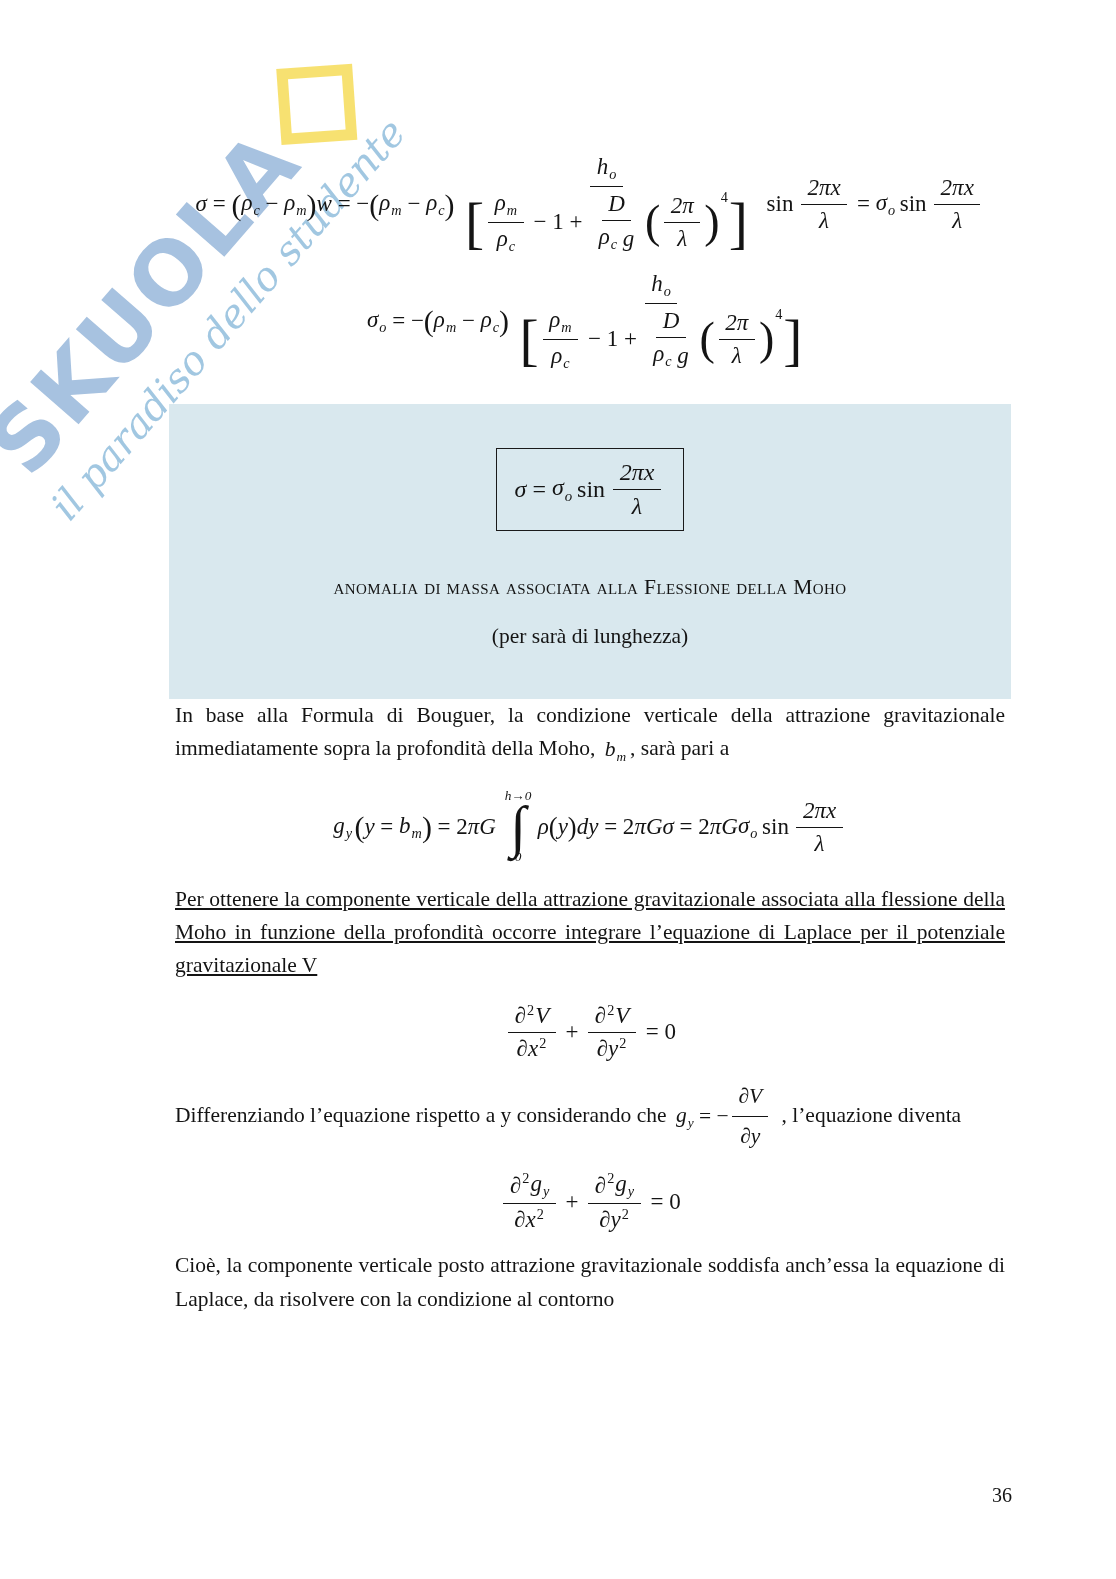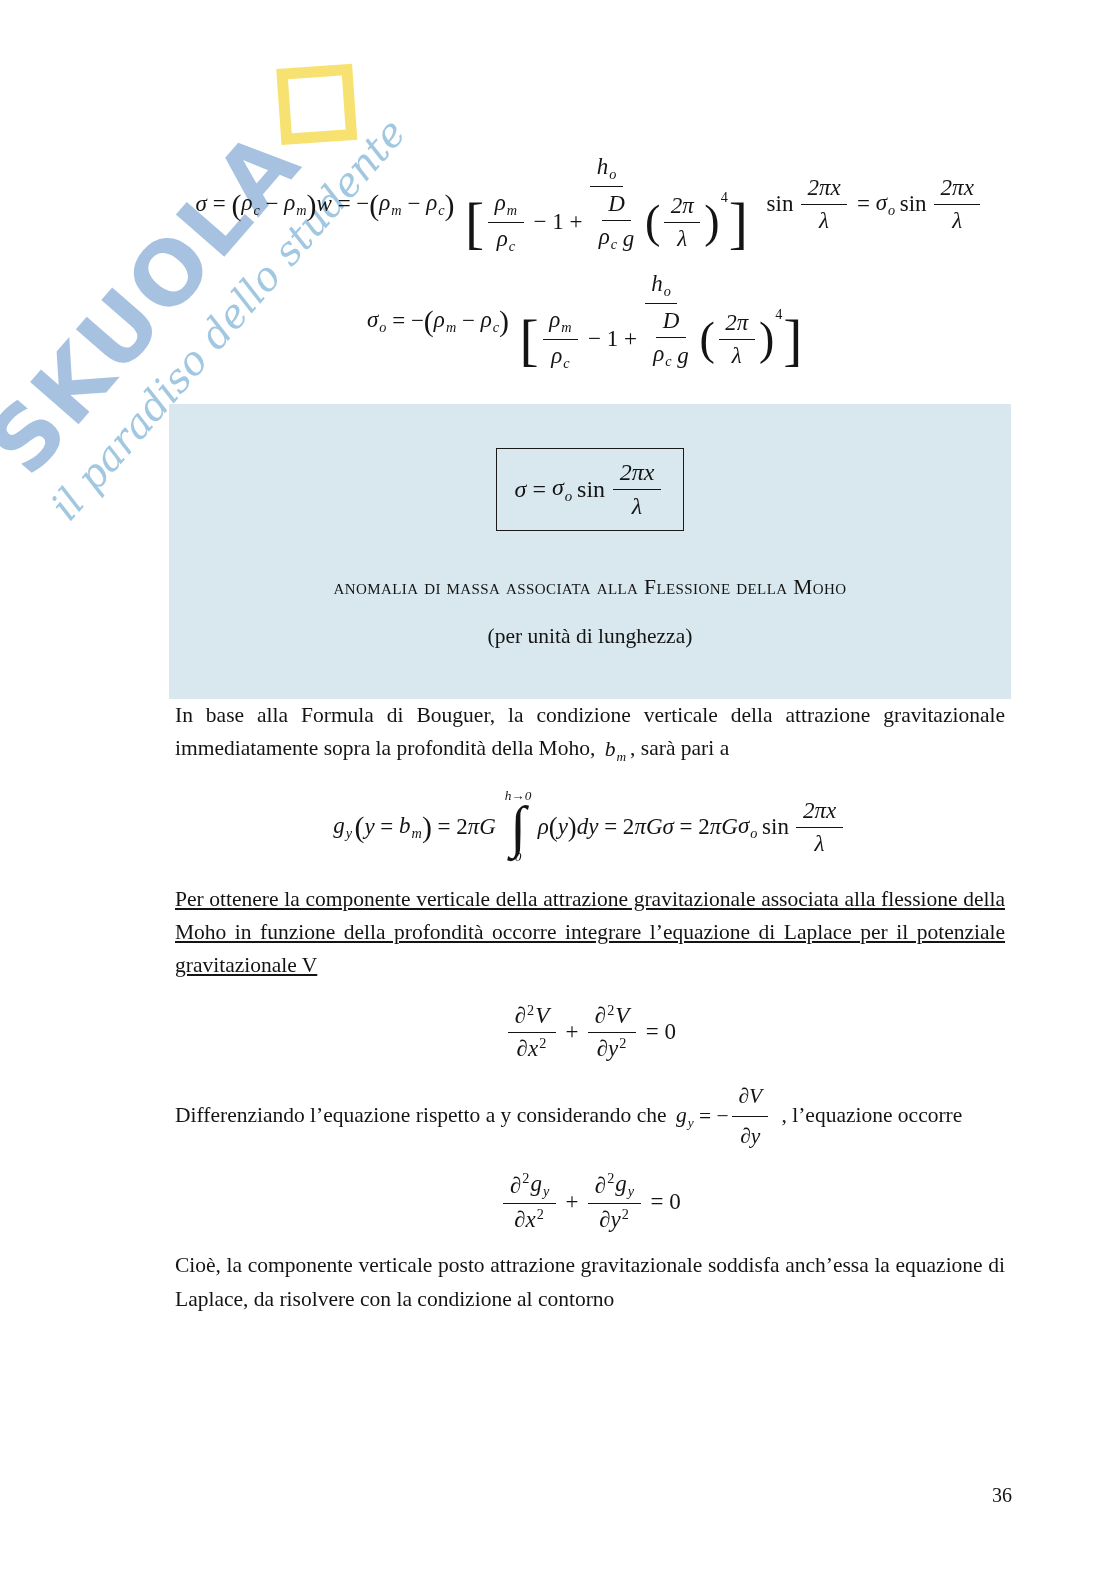--- a/index.html
+++ b/index.html
@@ -258,21 +258,21 @@
               <span class="mnum">
                 <span class="mi">2πx</span>
               </span>
               <span class="mden">
                 <span class="mi">λ</span>
               </span>
             </span>
           </span>
       </div>
       <div class="box-caption">anomalia di massa associata alla Flessione della Moho</div>
-      <div class="box-sub">(per unità di lunghezza)</div>
+      <div class="box-sub">(per sarà di lunghezza)</div>
     </div>
 
     <p class="para para-bouguer">
       <span>In base alla Formula di Bouguer, la condizione verticale della attrazione gravitazionale immediatamente sopra la profondità della Moho, </span><span class="mf fi">
           <span class="msub"><span class="base">b</span><span class="ss">m</span></span>
         </span><span>, sarà pari a</span>
     </p>
 
     <div class="fd f-gy">
       <span class="mf">
@@ -352,21 +352,21 @@
           <span class="msub"><span class="base">g</span><span class="ss">y</span></span>
           <span class="mr"> = −</span>
           <span class="mfrac">
             <span class="mnum">
               <span class="mi">∂V</span>
             </span>
             <span class="mden">
               <span class="mi">∂y</span>
             </span>
           </span>
-        </span><span> , l’equazione occorre</span>
+        </span><span> , l’equazione diventa</span>
     </p>
 
     <div class="fd f-lapG">
       <span class="mf">
           <span class="mfrac">
             <span class="mnum">
               <span class="mi">∂</span>
               <span class="msup">2</span>
               <span class="msub"><span class="base">g</span><span class="ss">y</span></span>
             </span>

